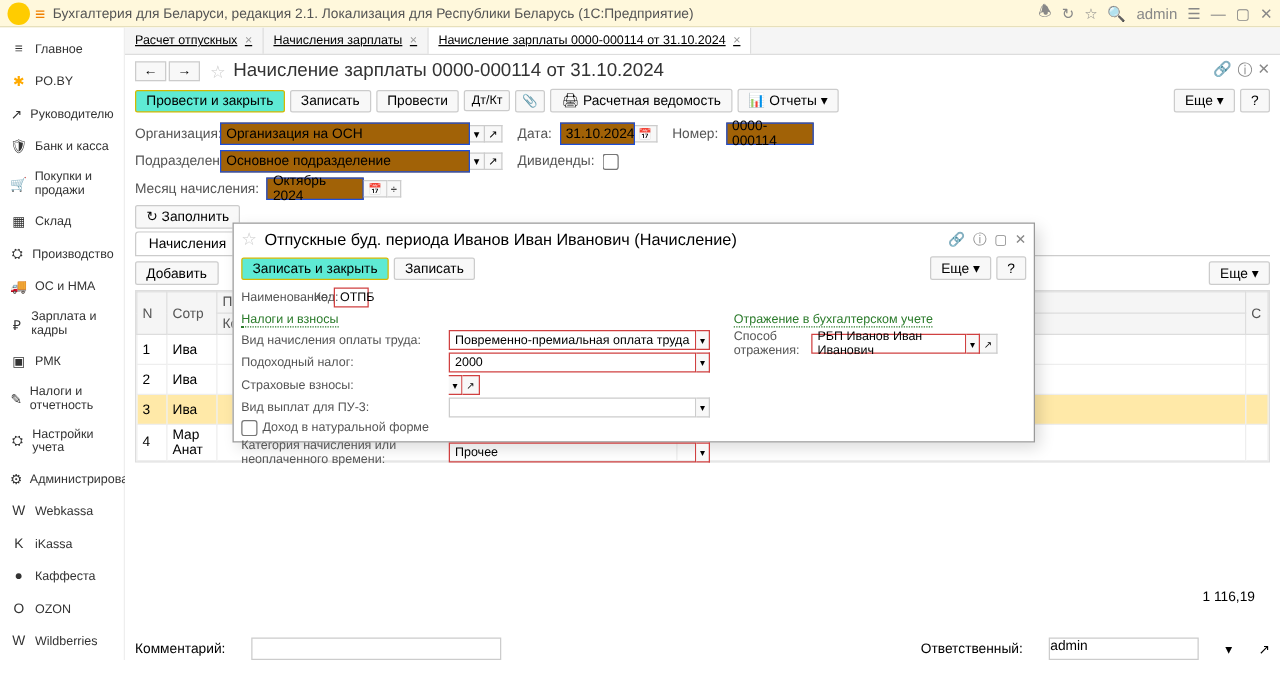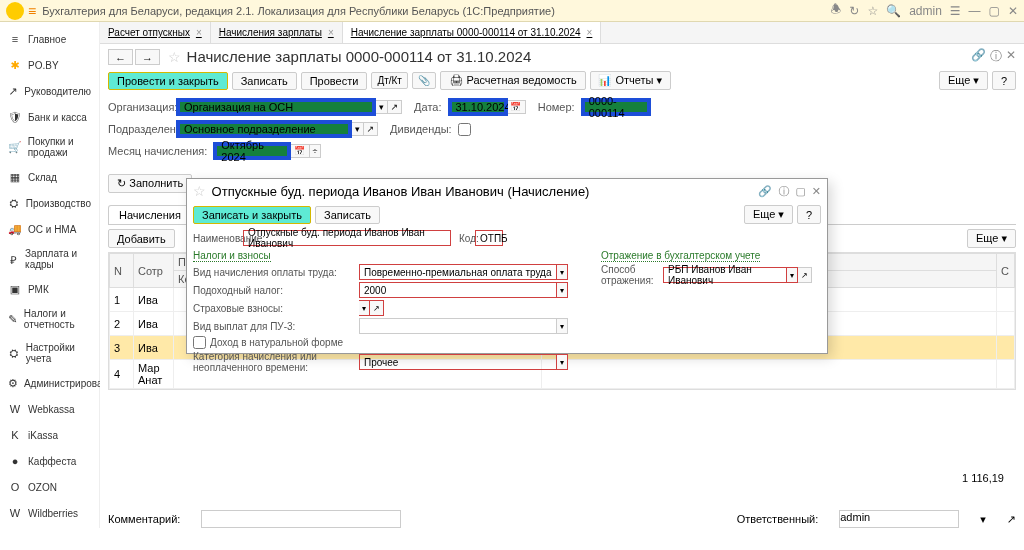--- a/index.html
+++ b/index.html
@@ -24,23 +24,23 @@
 .doc-header .star { color: #ccc; margin: 0 6px; font-size: 14px; }
 .doc-header h1 { font-size: 15px; font-weight: normal; color: #333; }
 .doc-header .rightbtns { margin-left: auto; display: flex; gap: 4px; }
 .doc-header .rightbtns span { color: #888; cursor: pointer; font-size: 12px; }
 .toolbar { padding: 2px 8px 6px; display: flex; gap: 4px; align-items: center; }
 .btn { border: 1px solid #ccc; padding: 2px 8px; background: #f8f8f8; cursor: pointer; font-size: 11px; border-radius: 2px; }
 .btn.primary { background: #5eead4; border-color: #d4b800; }
 .ibtn { border: 1px solid #ccc; padding: 2px 5px; background: #f8f8f8; cursor: pointer; font-size: 10px; border-radius: 2px; }
 .form-row { padding: 2px 8px; display: flex; align-items: center; font-size: 11px; }
 .form-row label { color: #555; margin-right: 6px; }
-.form-row .inp { border: 4px solid #1d4ed8; padding: 1px 4px; background: #15803d; height: 18px; display: inline-flex; align-items: center; }
+.form-row .inp { border: 1px solid #1d4ed8; padding: 1px 4px; background: #a16207; height: 18px; display: inline-flex; align-items: center; }
 .form-row .ipick { border: 1px solid #ccc; border-left: none; padding: 1px 3px; background: #f8f8f8; cursor: pointer; font-size: 9px; }
-.fill-btn { margin: 12px 8px; display: inline-flex; }
+.fill-btn { margin: 2px 8px; display: inline-flex; }
 .subtabs { margin: 0 8px; border-bottom: 1px solid #ccc; display: flex; }
 .subtabs .st { padding: 3px 10px; border: 1px solid #ccc; border-bottom: none; background: #f3f3f3; margin-right: 2px; cursor: pointer; font-size: 11px; border-radius: 3px 3px 0 0; }
 .subtabs .st.active { background: #fff; }
 .subtoolbar { margin: 4px 8px; display: flex; gap: 4px; }
 .grid { margin: 0 8px; border: 1px solid #ddd; position: relative; }
 .grid table { width: 100%; border-collapse: collapse; font-size: 11px; }
 .grid th { background: #f5f5f5; border: 1px solid #ddd; padding: 2px 4px; font-weight: normal; text-align: left; color: #555; }
 .grid td { border: 1px solid #eee; padding: 2px 4px; height: 24px; }
 .grid tr.sel td { background: #ffe9a8; }
 .footer-total { position: absolute; bottom: 44px; right: 20px; font-size: 11px; }
@@ -52,21 +52,21 @@
 .modal .mhead .star { color: #ccc; margin-right: 6px; font-size: 14px; }
 .modal .mhead h2 { font-size: 13px; font-weight: normal; flex: 1; }
 .modal .mhead .mbtn { margin-left: 6px; color: #888; cursor: pointer; font-size: 11px; }
 .modal .mtool { padding: 2px 6px; display: flex; gap: 4px; align-items: center; }
 .modal .mbody { padding: 4px 6px; }
 .modal .mrow { display: flex; align-items: center; margin-bottom: 2px; font-size: 10px; }
 .modal .mlbl { color: #555; }
 .modal .minp { border: 1px solid #ccc; padding: 1px 4px; height: 16px; display: inline-flex; align-items: center; }
 .modal .minp.req { border-color: #d04040; }
 .modal .mgroup { color: #2a7a2a; font-size: 10px; margin: 2px 0; border-bottom: 1px dotted #2a7a2a; display: inline-block; }
-.modal .mcol { display: flex; gap: 14px; }
+.modal .mcol { display: flex; gap: 0; }
 .modal .mcoll { flex: 0 0 394px; }
 .modal .mcolr { flex: 1; }
 .modal .mpick { border: 1px solid #ccc; border-left: none; padding: 0 3px; background: #f8f8f8; cursor: pointer; font-size: 8px; height: 16px; display: inline-flex; align-items: center; }
 .modal .mpick.req { border-color: #d04040; }
 .eschyo { margin-left: auto; }
 .eschyo-group { display: flex; gap: 4px; }
 .right-user { color: #888; }
 </style>
 </head>
 <body>
@@ -206,21 +206,21 @@
       <span class="ipick">▾</span>
       <span class="ipick">↗</span>
       <label style="margin-left:12px">Дата:</label>
       <span class="inp" style="width:60px">31.10.2024</span>
       <span class="ipick">📅</span>
       <label style="margin-left:12px">Номер:</label>
       <span class="inp" style="width:70px">0000-000114</span>
     </div>
     <div class="form-row">
       <label style="width:62px">Подразделение:</label>
-      <span class="inp" style="width:176px">Основное подразделение</span>
+      <span class="inp" style="width:200px">Основное подразделение</span>
       <span class="ipick">▾</span>
       <span class="ipick">↗</span>
       <label style="margin-left:12px">Дивиденды:</label>
       <input type="checkbox" style="">
     </div>
     <div class="form-row">
       <label>Месяц начисления:</label>
       <span class="inp" style="width:78px">Октябрь 2024</span>
       <span class="ipick">📅</span>
       <span class="ipick">÷</span>
@@ -313,21 +313,20 @@
     <button class="btn primary">Записать и закрыть</button>
     <button class="btn">Записать</button>
     <div class="eschyo eschyo-group">
       <button class="btn"><span>Еще</span> ▾</button>
       <button class="btn">?</button>
     </div>
   </div>
   <div class="mbody">
     <div class="mrow">
       <span class="mlbl" style="width:50px">Наименование:</span>
-      <span class="minp req" style="width:208px">Отпускные буд. периода Иванов Иван Иванович</span>
       <span class="mlbl" style="margin-left:8px;width:16px">Код:</span>
       <span class="minp req" style="width:28px">ОТПБ</span>
     </div>
     <div class="mcol">
       <div class="mcoll">
         <div class="mgroup">Налоги и взносы</div>
         <div class="mrow">
           <span class="mlbl" style="width:166px">Вид начисления оплаты труда:</span>
           <span class="minp req" style="width:198px">Повременно-премиальная оплата труда</span>
           <span class="mpick req">▾</span>

